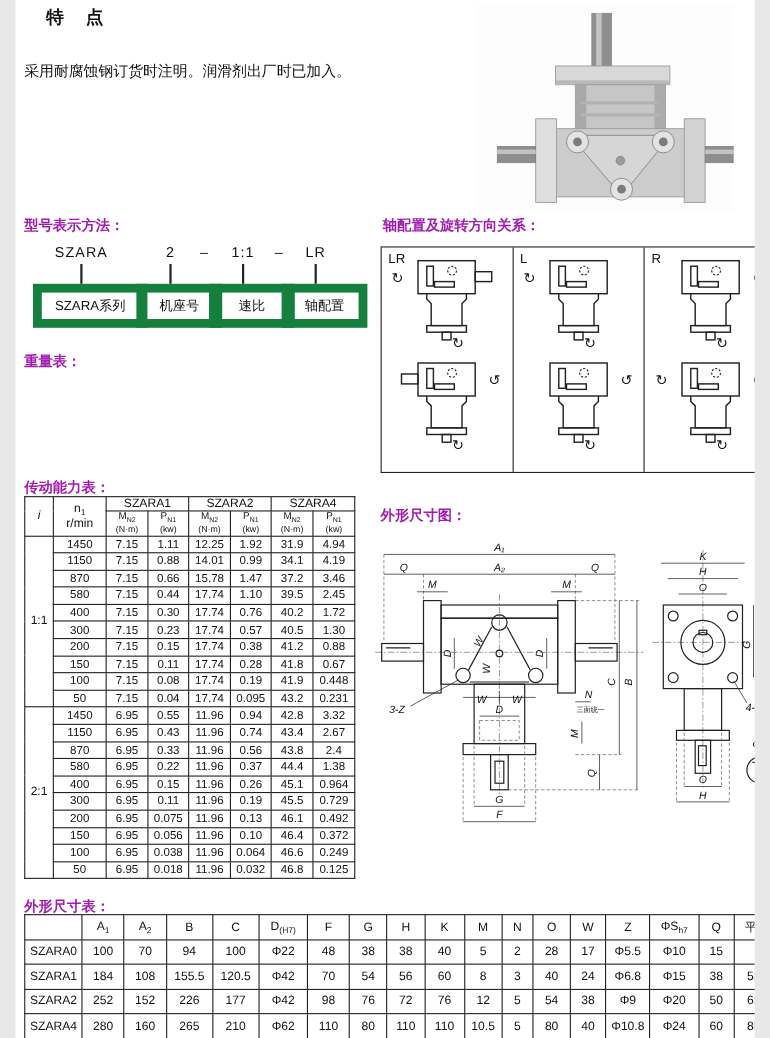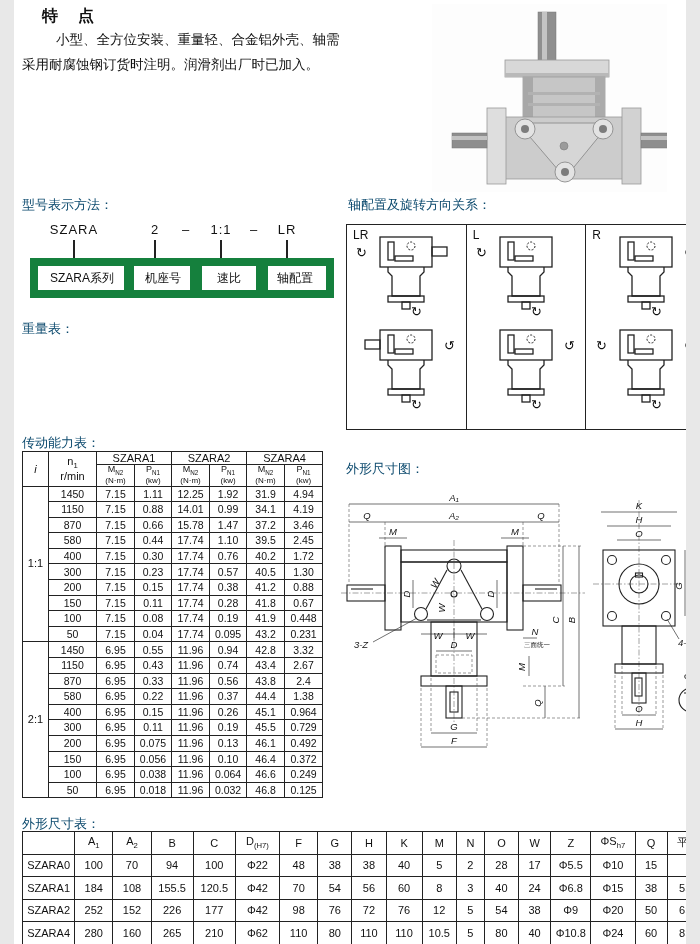--- a/index.html
+++ b/index.html
@@ -1,21 +1,21 @@
 <!DOCTYPE html>
 <html><head>
 <meta charset="utf-8">
 <style>
   html,body{margin:0;padding:0;background:#e8e8e8;}
   .page{
     position:relative;width:672px;height:944px;background:#ffffff;
     font-family:"Liberation Sans",sans-serif;color:#111;overflow:hidden;
     margin:0 auto;
   }
-  .sec-title{position:absolute;font-weight:normal;font-size:13px;color:#0c4a6e;}
+  .sec-title{position:absolute;font-weight:bold;font-size:13px;color:#a21caf;}
   .feat-title{position:absolute;font-weight:bold;font-size:16px;letter-spacing:2px;}
   .para{position:absolute;font-size:13.5px;white-space:nowrap;}
 
   
   .model-diagram{position:absolute;left:8px;top:218px;width:330px;height:75px;}
   .code-part{position:absolute;top:4px;text-align:center;font-size:13px;letter-spacing:1px;}
   .vline{position:absolute;top:22px;width:2px;height:18px;background:#222;}
   .mbox{position:absolute;top:40px;height:24px;border:8px solid #15803d;
         font-size:12px;line-height:24px;text-align:center;}
 
@@ -55,21 +55,20 @@
   .cl{stroke:#666;stroke-width:0.6;fill:none;stroke-dasharray:6,2,1.5,2;}
   .lbl{font-family:"Liberation Sans",sans-serif;font-style:italic;font-size:9.5px;fill:#111;}
   .lbl-s{font-family:"Liberation Sans",sans-serif;font-size:6.5px;fill:#111;font-style:normal;}
 </style>
 </head>
 <body>
 
 <div class="page">
 
   <div class="feat-title" style="left:28px;top:6px;">特　点</div>
-  <div class="para" style="left:42px;top:31px;">小型、全方位安装、重量轻、合金铝外壳、轴需</div>
   <div class="para" style="left:8px;top:56px;">采用耐腐蚀钢订货时注明。润滑剂出厂时已加入。</div>
 
   <svg class="photo" width="235" height="188" viewBox="0 0 235 188">
     <rect x="0" y="0" width="235" height="188" fill="#fdfdfd"></rect>
 
     <rect x="106" y="8" width="18" height="50" fill="#8f8f8f" stroke="#777" stroke-width="0.5"></rect>
     <rect x="110" y="8" width="5" height="50" fill="#c4c4c4"></rect>
 
     <rect x="73" y="56" width="104" height="17" fill="#d8d8d8" stroke="#9a9a9a" stroke-width="0.8"></rect>
     <rect x="73" y="69" width="104" height="4" fill="#b9b9b9"></rect>

